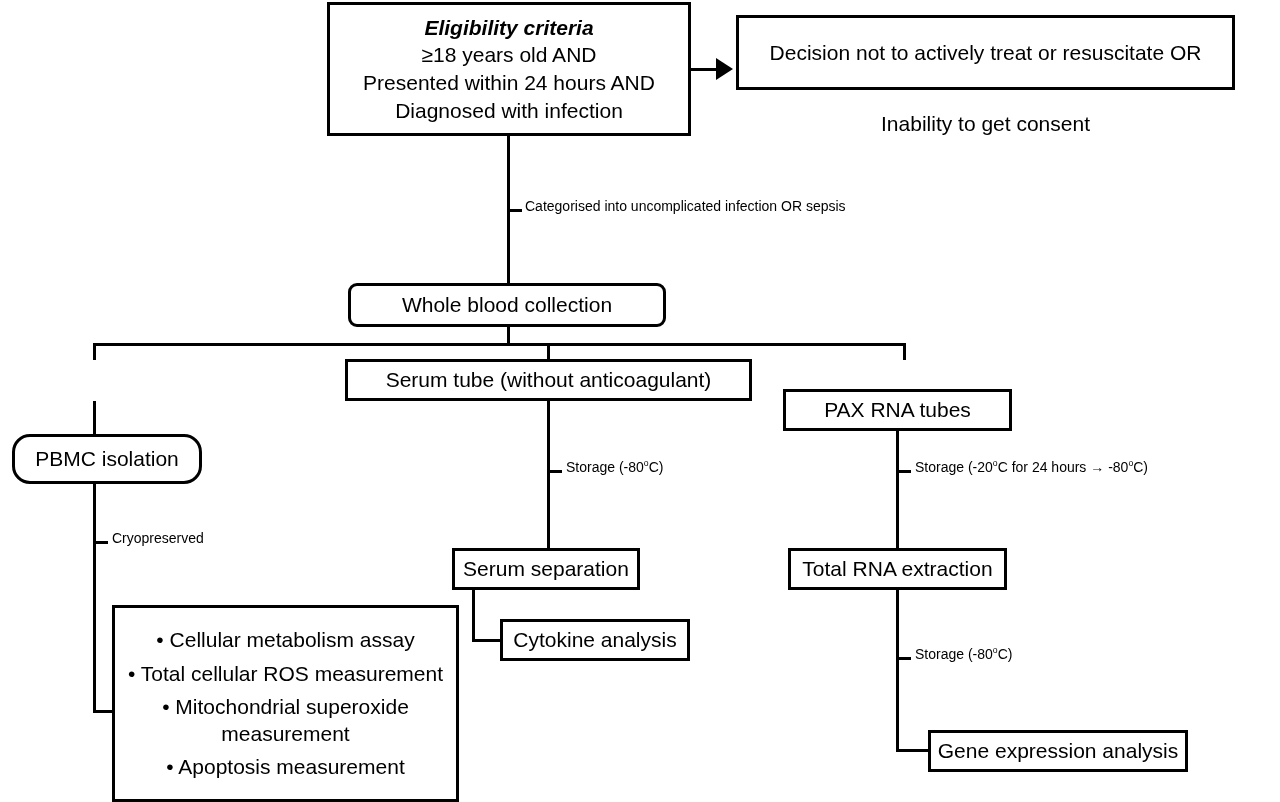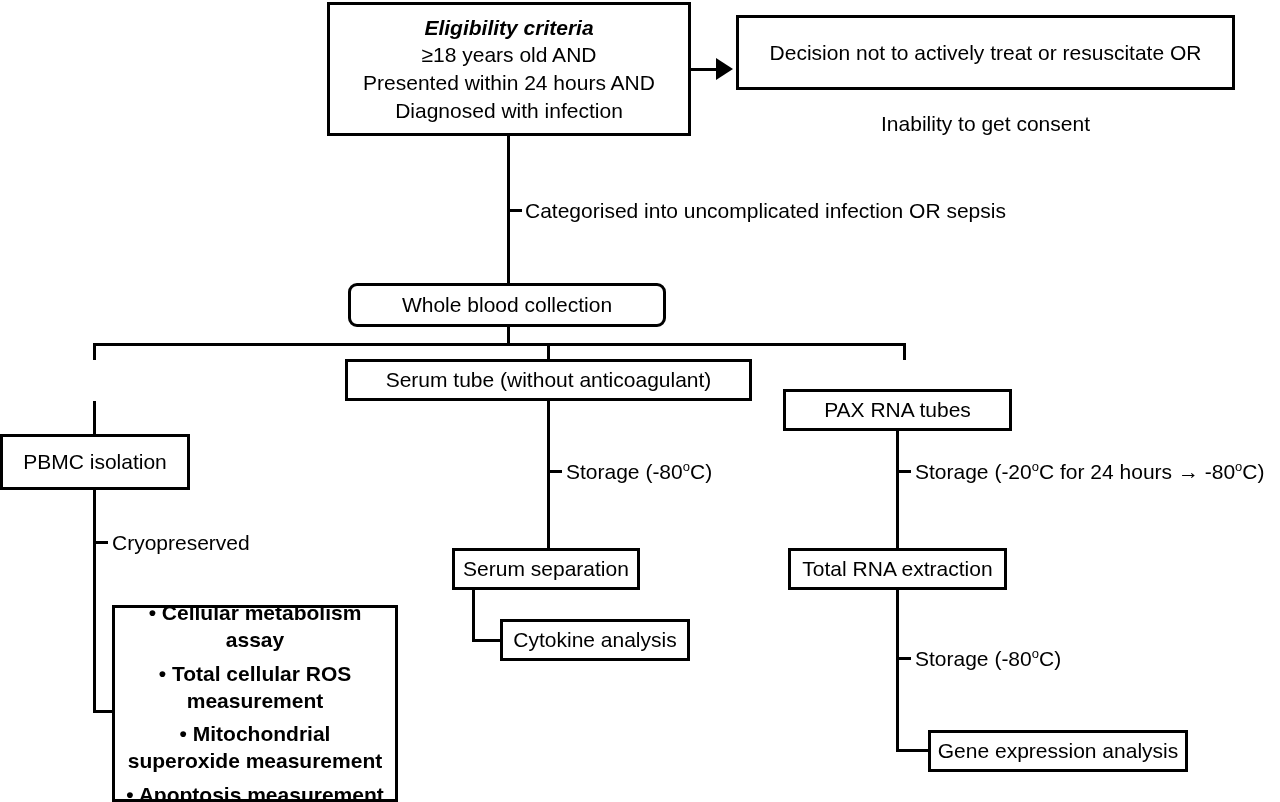--- a/index.html
+++ b/index.html
@@ -31,21 +31,21 @@
     text-align: center;
     font-size: 21px;
     line-height: 1.32;
     z-index: 3;
   }
   .box .ln { display: block; white-space: nowrap; }
   .bold { font-weight: bold; font-style: italic; }
   .ital { font-style: italic; }
   .label {
     position: absolute;
-    font-size: 21px;
+    font-size: 14px;
     line-height: 1.2;
     white-space: nowrap;
     z-index: 3;
     background: transparent;
   }
   .vline {
     position: absolute;
     width: 3px;
     background: #000000;
     z-index: 1;
@@ -136,30 +136,30 @@
   <div class="box" style="left:345px; top:359px; width:407px; height:42px;">
     <span class="ln">Serum tube (without anticoagulant)</span>
   </div>
 
   <div class="box" style="left:783px; top:359px; width:229px; height:42px;margin-top:30px;">
     <span class="ln">PAX RNA tubes</span>
   </div>
 
   <div class="vline" style="left:93px; top:401px; height:34px;"></div>
 
-  <div class="box" style="left:0px; top:434px; width:190px; height:56px;">
+  <div class="box" style="left:12px; top:434px; width:190px; height:50px;border-radius:18px;">
     <span class="ln">PBMC isolation</span>
   </div>
 
   <div class="vline" style="left:93px; top:476px; height:237px;"></div>
   <div class="tick" style="left:94px; top:541px;"></div>
   <div class="label" style="left:112px; top:530px;">Cryopreserved</div>
   <div class="hline" style="left:93px; top:710px; width:24px;"></div>
 
-  <div class="bulletbox" style="left:112px; top:605px; width:286px; height:197px;font-weight:bold;">
+  <div class="bulletbox" style="left:112px; top:605px; width:347px; height:197px;">
     <div class="bitem">• Cellular metabolism assay</div>
     <div class="bitem">• Total cellular ROS measurement</div>
     <div class="bitem">• Mitochondrial superoxide measurement</div>
     <div class="bitem">• Apoptosis measurement</div>
   </div>
 
   <div class="vline" style="left:547px; top:401px; height:148px;"></div>
   <div class="tick" style="left:548px; top:470px;"></div>
   <div class="label" style="left:566px; top:459px;">
     <span>Storage (-80</span><sup>o</sup><span>C)</span>

